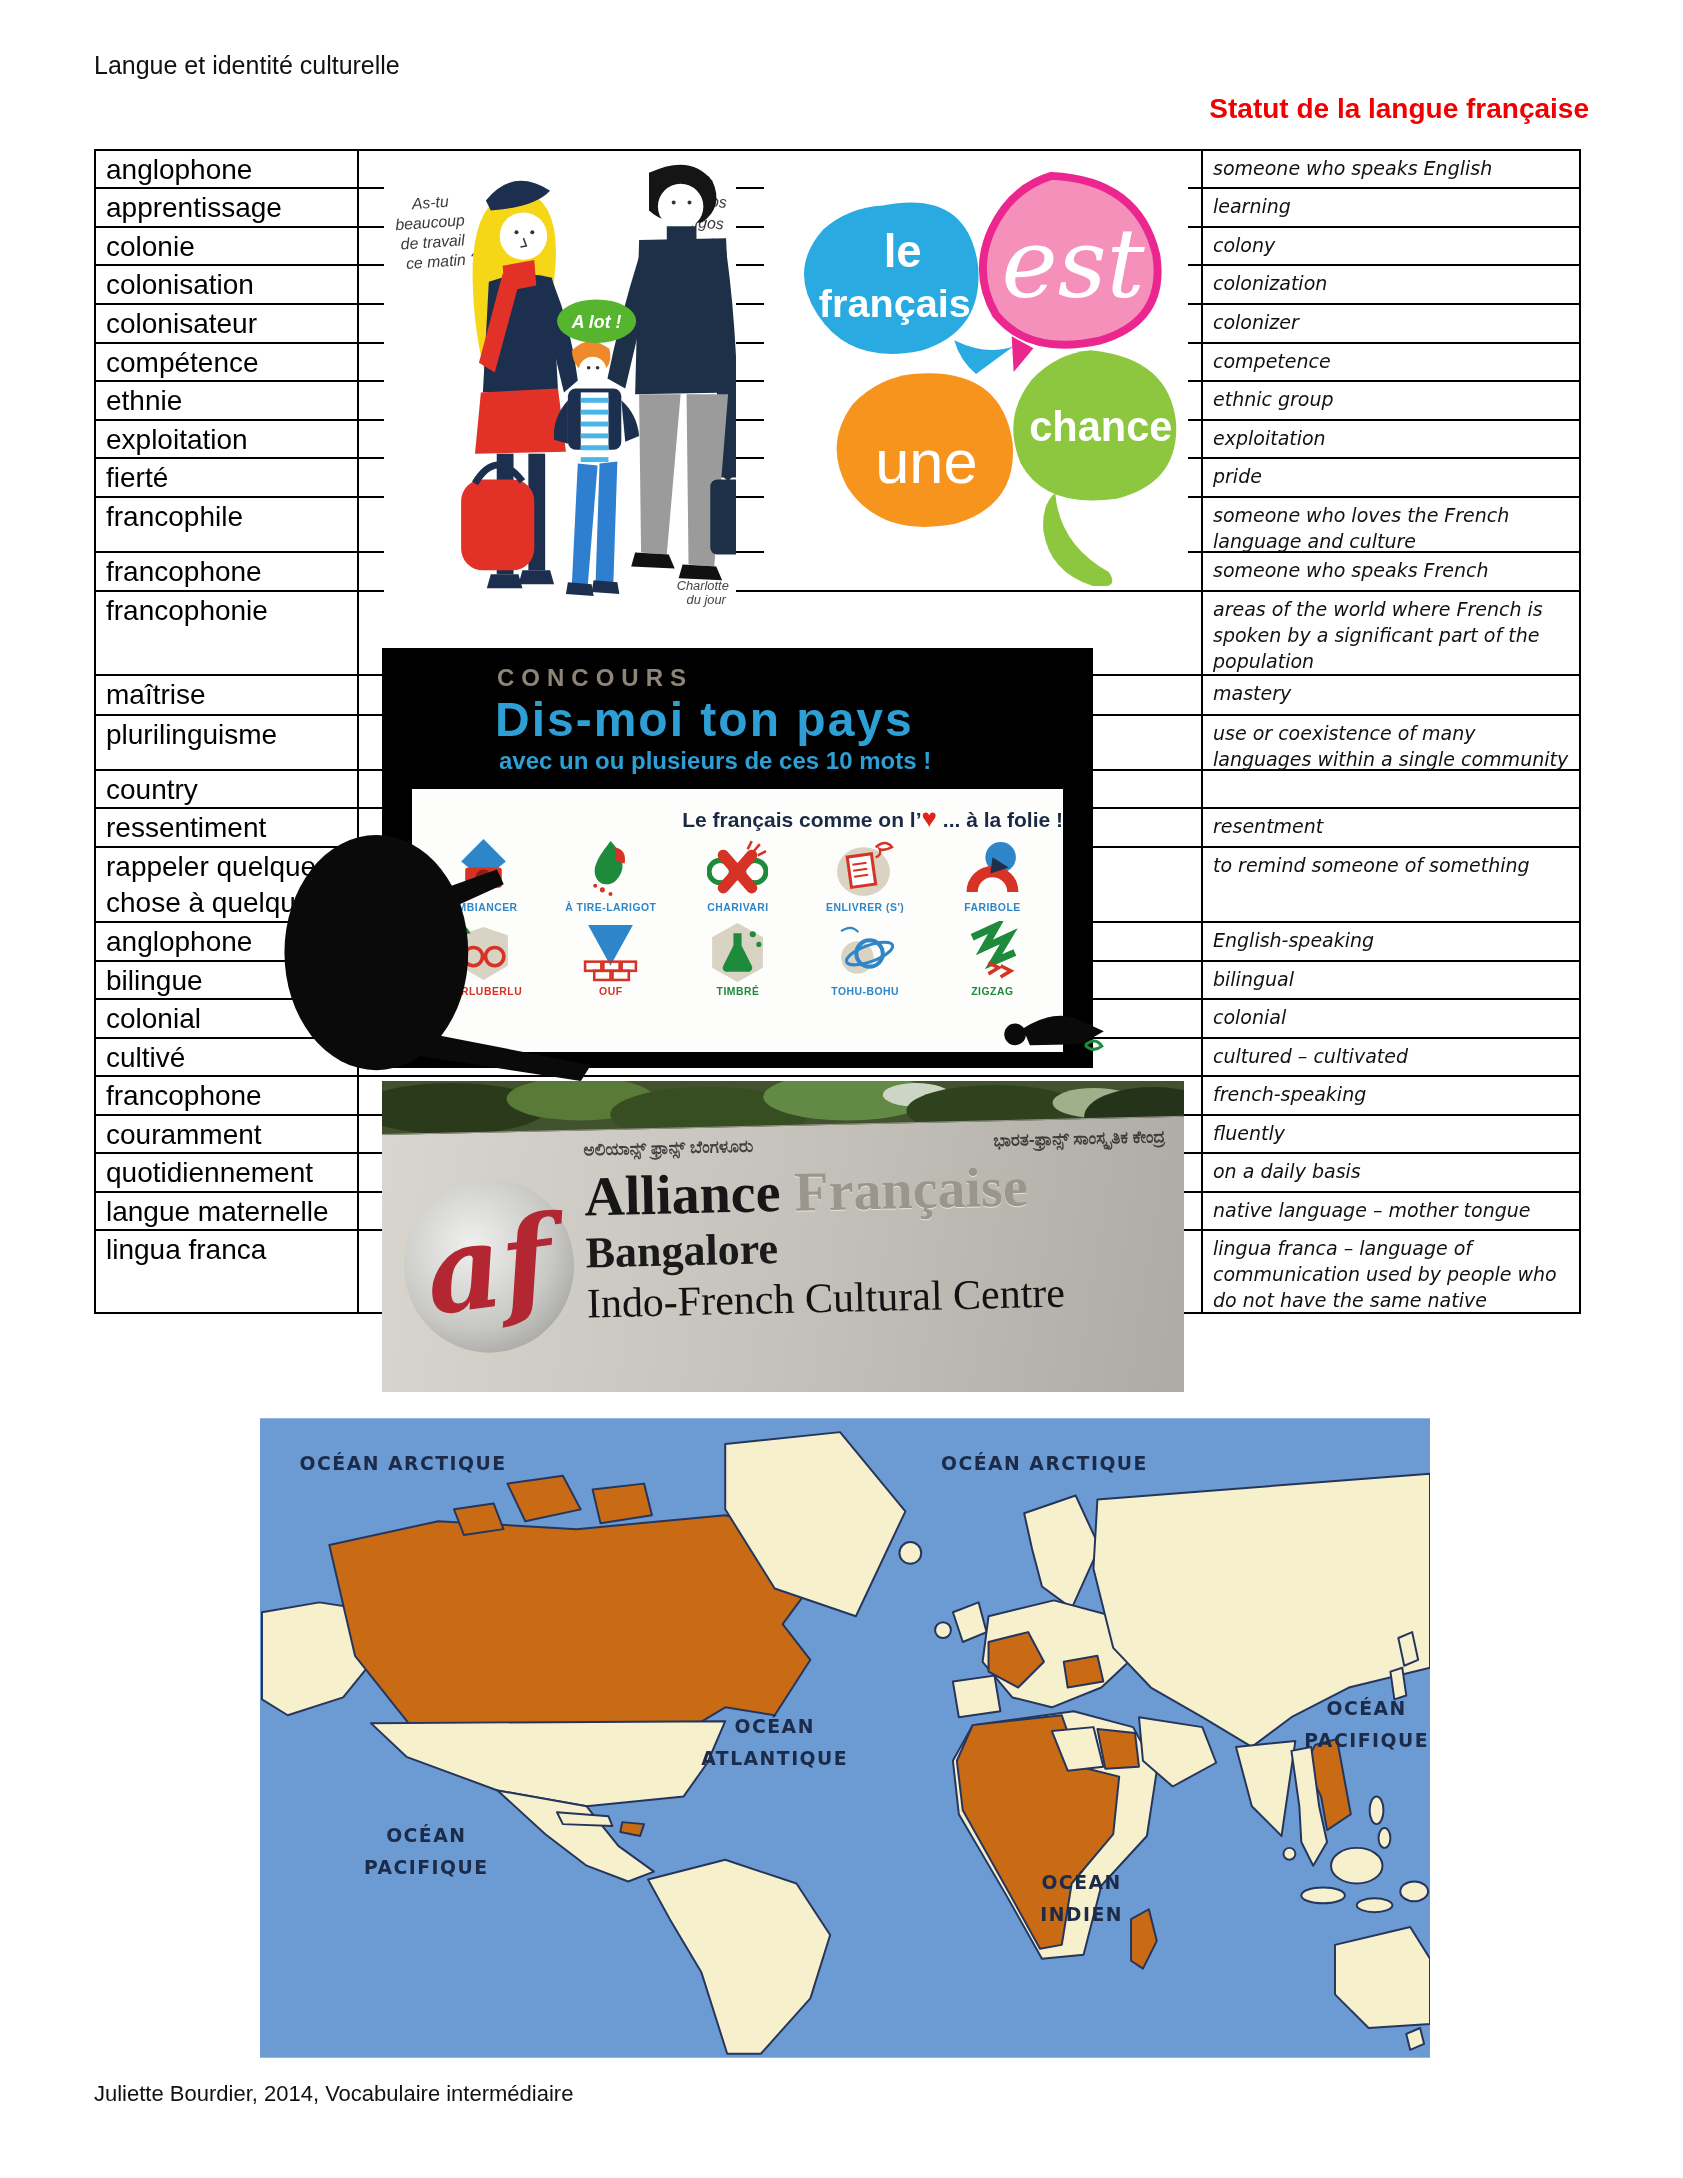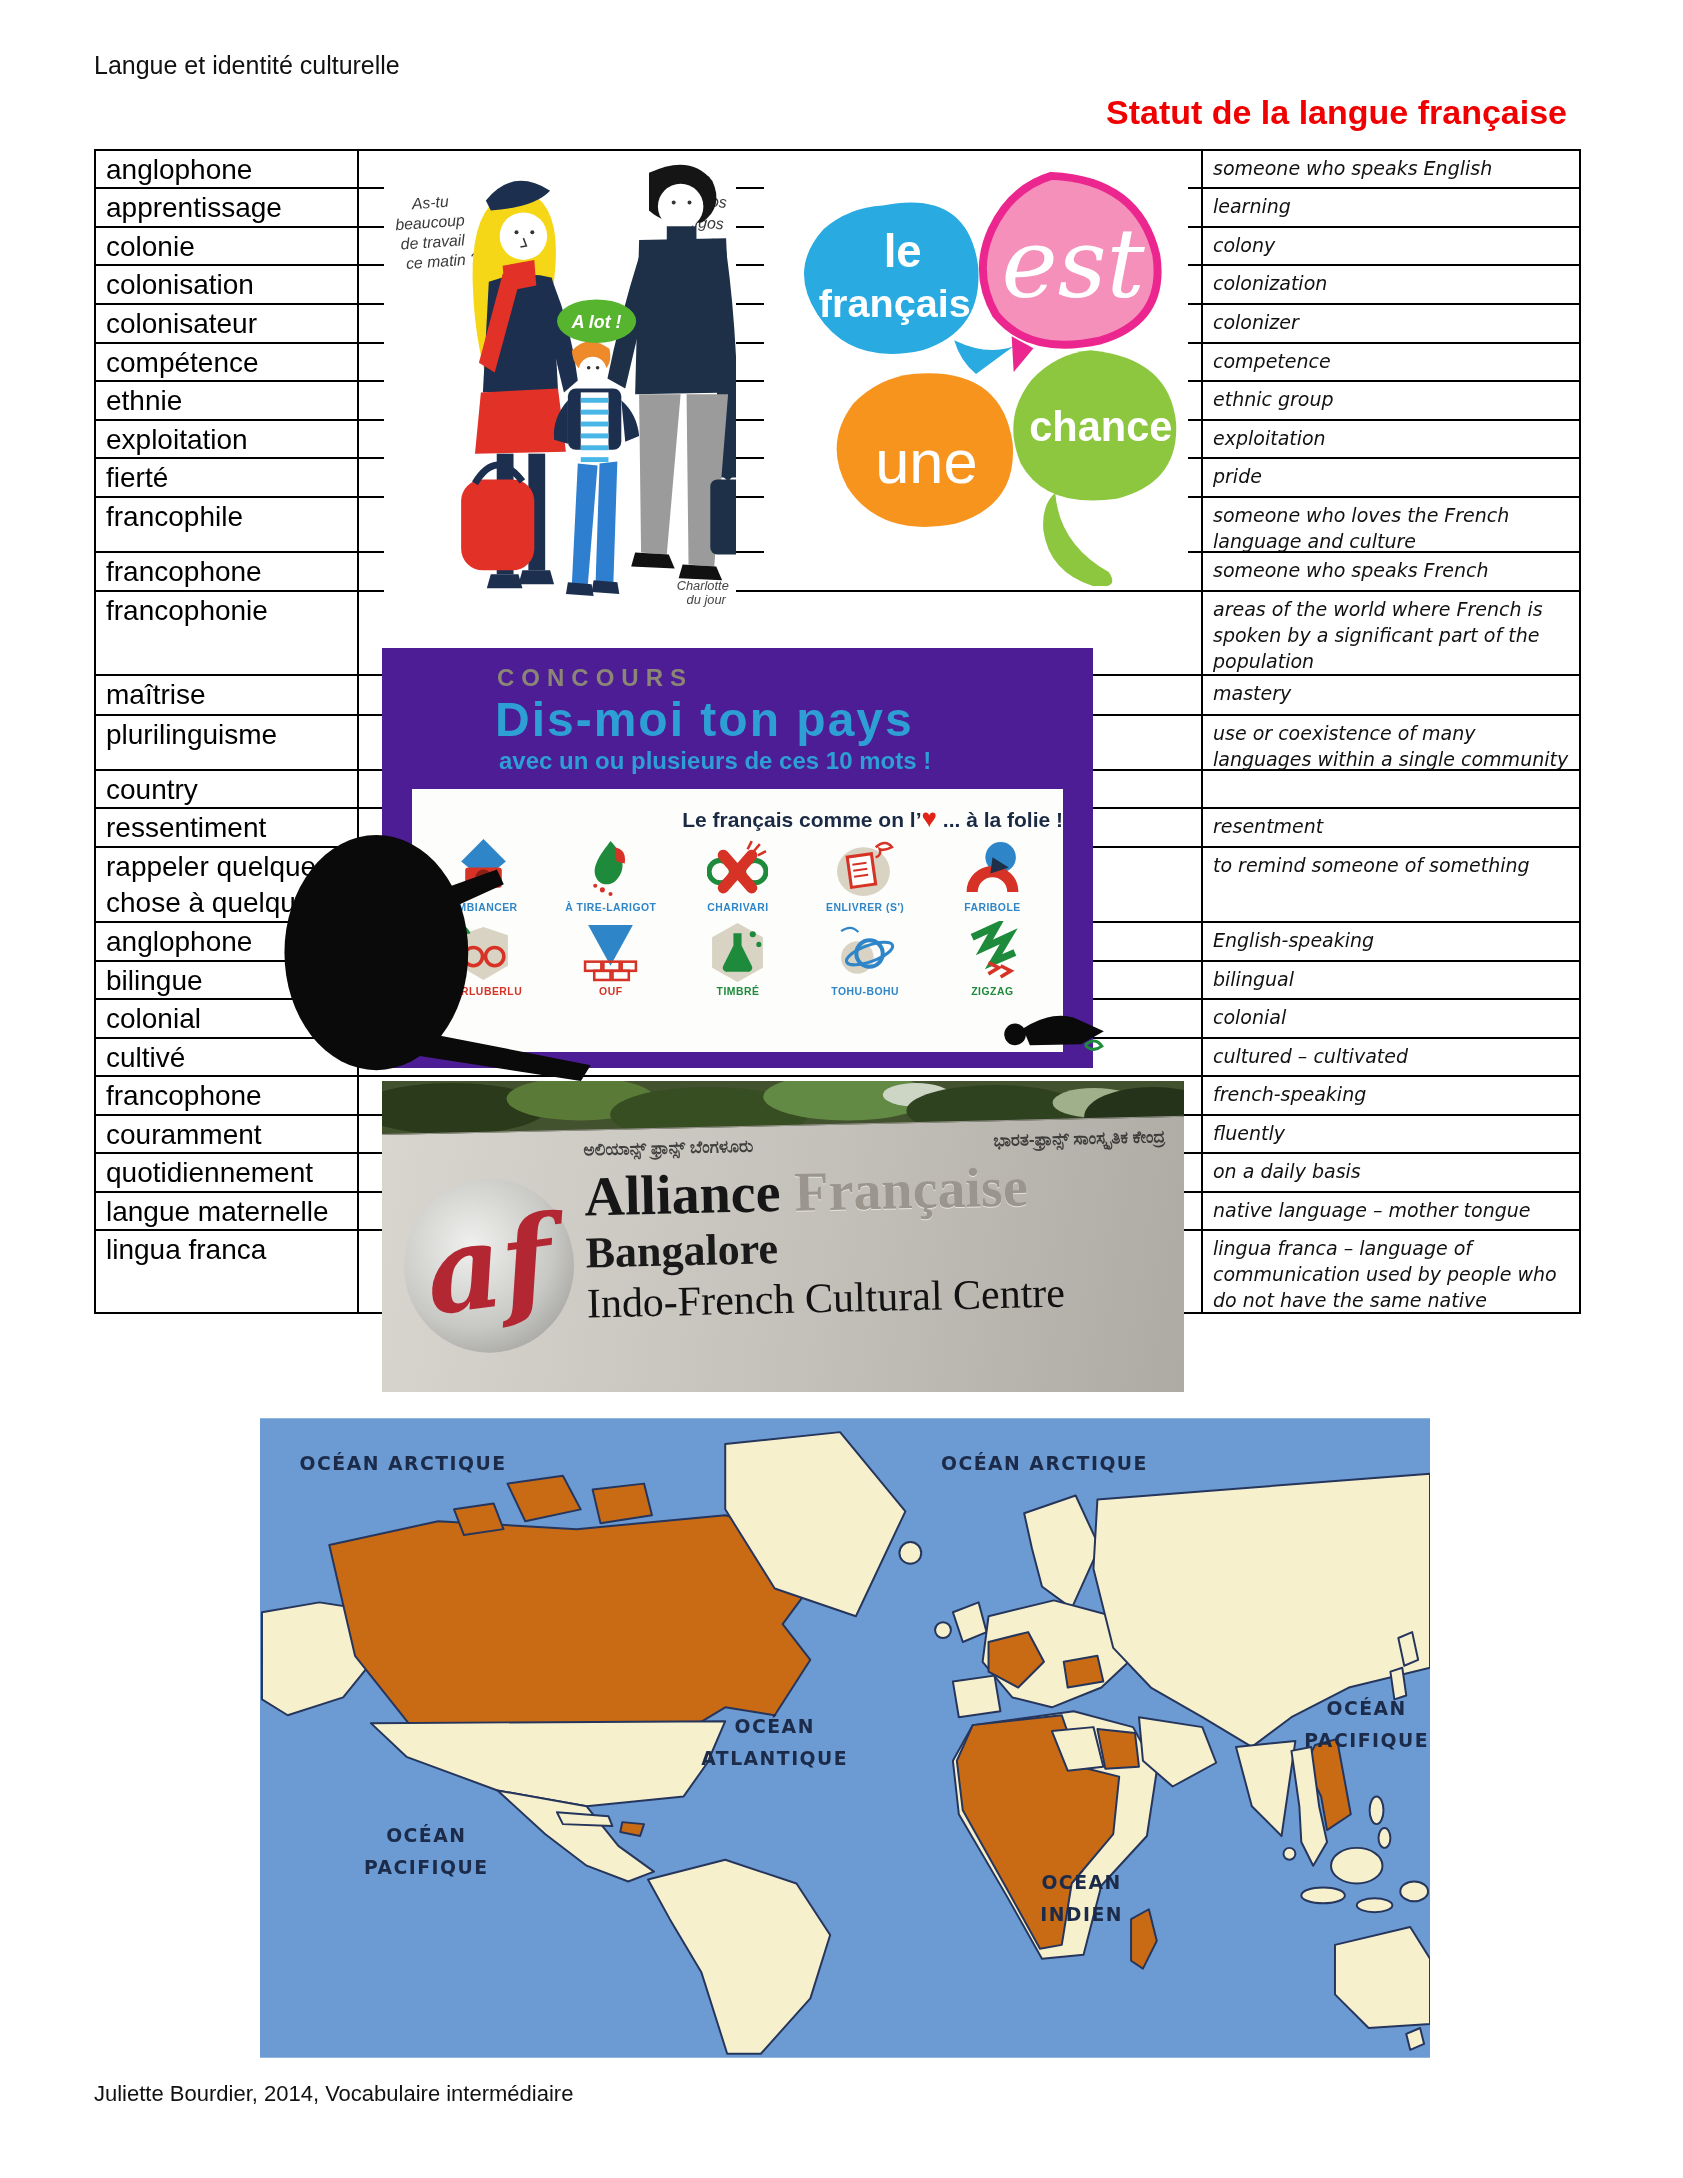--- a/index.html
+++ b/index.html
@@ -1,39 +1,39 @@
 <!DOCTYPE html>
 <html><head>
 <meta charset="utf-8">
 <style>
   html,body{margin:0;padding:0;background:#888;}
   .page{position:relative;width:1683px;height:2178px;background:#ffffff;margin:0 auto;
         font-family:"Liberation Sans",sans-serif;color:#000;overflow:hidden;}
   .page-title{position:absolute;left:94px;top:51px;font-size:25px;color:#111;}
-  .section-heading{position:absolute;right:116px;top:93px;font-size:34px;font-weight:bold;color:#f00000;}
+  .section-heading{position:absolute;right:94px;top:93px;font-size:28px;font-weight:bold;color:#f00000;}
   .credit{position:absolute;left:94px;top:2081px;font-size:22px;color:#111;}
 
   
   .vocab-table{position:absolute;left:94px;top:149px;width:1487px;border-top:2px solid #000;z-index:1;}
   .vrow{display:grid;grid-template-columns:265px 842px 380px;box-sizing:border-box;border-bottom:2px solid #000;}
   .vrow .cell{box-sizing:border-box;overflow:hidden;}
   .cell.term{border-left:2px solid #000;border-right:2px solid #000;font-size:28px;line-height:36px;
              padding:1px 6px 0 10px;}
   .cell.mid{background:transparent;}
   .cell.def{border-left:2px solid #000;border-right:2px solid #000;
             font-family:"DejaVu Sans",sans-serif;font-style:italic;font-size:19px;line-height:26px;
             padding:4px 8px 0 10px;color:#111;}
 
   
   .img{position:absolute;z-index:3;}
   .family-illustration{left:384px;top:151px;}
   .logo-chance{left:764px;top:156px;}
 
   
-  .poster{left:382px;top:648px;width:711px;height:420px;background:#4c1d95;z-index:3;}
+  .poster{left:382px;top:648px;width:711px;height:420px;background:#000000;z-index:3;}
   .poster .kicker{position:absolute;left:115px;top:16px;font-size:24px;font-weight:bold;letter-spacing:7px;color:#8b8675;}
   .poster .ptitle{position:absolute;left:113px;top:44px;font-size:48px;font-weight:bold;color:#2e9fd4;letter-spacing:2px;}
   .poster .psub{position:absolute;left:117px;top:99px;font-size:24px;font-weight:bold;color:#2e9fd4;}
   .poster .panel{position:absolute;left:30px;top:141px;width:651px;height:263px;background:#fdfdfb;}
   .poster .tagline{position:absolute;left:0;top:14px;width:100%;text-align:right;font-size:21px;font-weight:bold;color:#1b2a44;}
   .poster .tagline .heart{color:#e02418;font-size:26px;}
   .poster .words{position:absolute;left:8px;top:48px;width:636px;display:grid;grid-template-columns:repeat(5,1fr);row-gap:8px;}
   .poster .word{display:flex;flex-direction:column;align-items:center;}
   .poster .w-icon{width:61px;height:61px;}
   .poster .w-label{margin-top:4px;font-size:10.4px;font-weight:bold;letter-spacing:0.5px;}

